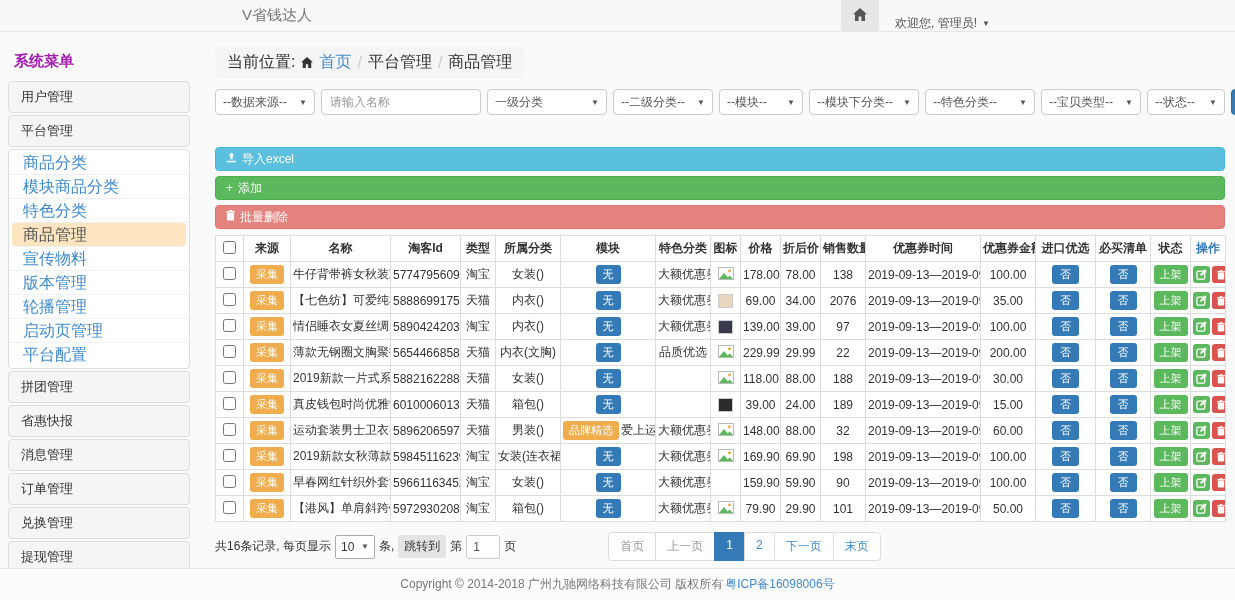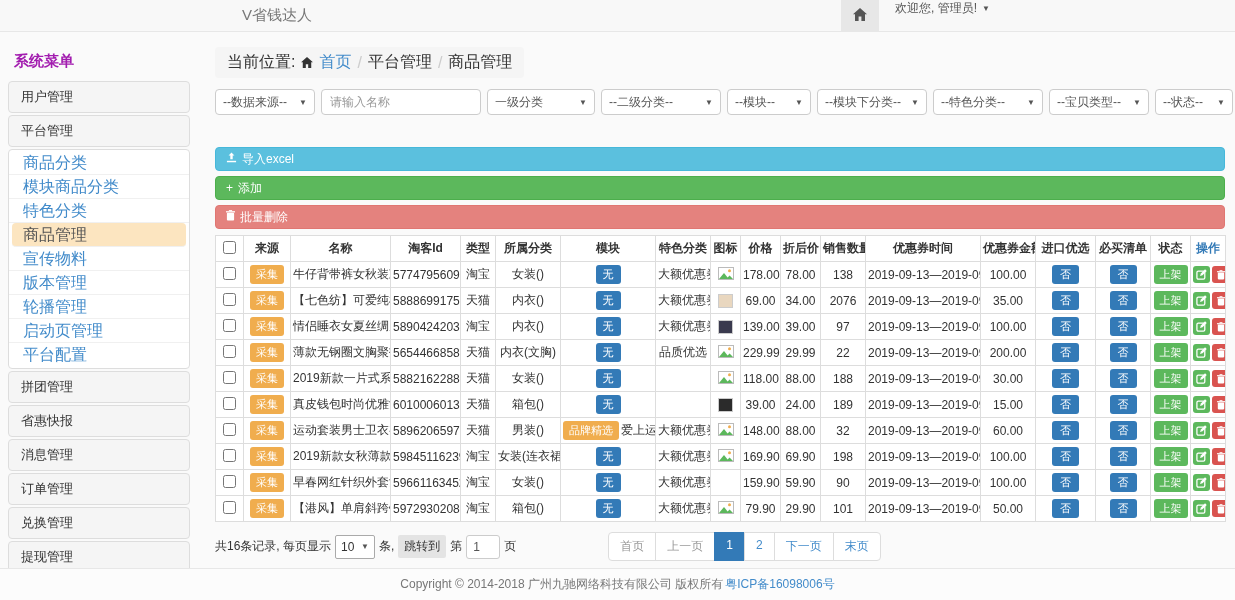--- a/index.html
+++ b/index.html
@@ -4,21 +4,21 @@
 <style>
   * { box-sizing: border-box; margin: 0; padding: 0; }
   html,body { width:1235px; height:600px; }
   body {
     font-family: "Liberation Sans", sans-serif;
     background:#fafafa; color:#333; overflow:hidden; position:relative; font-size:12px;
   }
   
   .topbar { height:32px; background:#f8f8f8; border-bottom:1px solid #e7e7e7; display:flex; align-items:center; }
   .topbar-title { margin-left:242px; color:#777; font-size:15px; }
-  .topbar-right { margin-left:auto; display:flex; align-items:flex-start; margin-right:245px; }
+  .topbar-right { margin-left:auto; display:flex; align-items:flex-end; margin-right:245px; }
   .home-box { width:38px; height:32px; background:#e7e7e7; display:flex; align-items:center; justify-content:center; cursor:pointer; }
   .welcome { font-size:12px; color:#555; padding-left:16px; cursor:pointer; display:flex; align-items:center; gap:5px; }
   .caret { font-size:8px; color:#555; }
   
   .sidebar { position:absolute; left:8px; top:44px; width:182px; height:524px; overflow:hidden; }
   .sb-heading { color:#a21caf; font-weight:bold; font-size:15px; padding:8px 6px 10px 6px; }
   .sb-group { background:#f5f5f5; border:1px solid #ddd; border-radius:4px; padding:0 12px; height:32px; line-height:30px;
               font-size:13px; color:#333; margin-bottom:2px; cursor:pointer; }
   .sb-subpanel { border:1px solid #ddd; border-radius:4px; background:#fff; margin-bottom:2px; overflow:hidden; padding:1px 0; }
   .sb-sub { padding:0 14px; height:24px; line-height:24px; font-size:16px; color:#428bca; border-bottom:1px solid #f0f0f0; cursor:pointer; }
@@ -139,25 +139,25 @@
     <span>商品管理</span>
   </div>
 
   <div class="filters" id="filter-bar">
 
     <div class="fselect" style="width: 100px;">
         <span>--数据来源--</span>
         <span class="caret">▼</span>
       </div>
       <input class="finput" placeholder="请输入名称" style="width: 160px;">
-      <div class="fselect" style="width: 108px;">
+      <div class="fselect" style="width: 120px;">
         <span>一级分类</span>
         <span class="caret">▼</span>
       </div>
-      <div class="fselect" style="width: 120px;">
+      <div class="fselect" style="width: 100px;">
         <span>--二级分类--</span>
         <span class="caret">▼</span>
       </div>
       <div class="fselect" style="width: 84px; gap: 8px;">
         <span>--模块--</span>
         <span class="caret">▼</span>
       </div>
       <div class="fselect" style="width: 110px;">
         <span>--模块下分类--</span>
         <span class="caret">▼</span>

